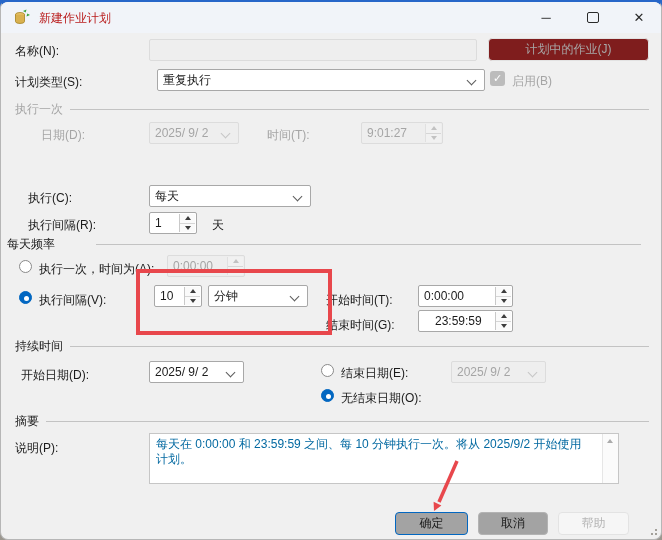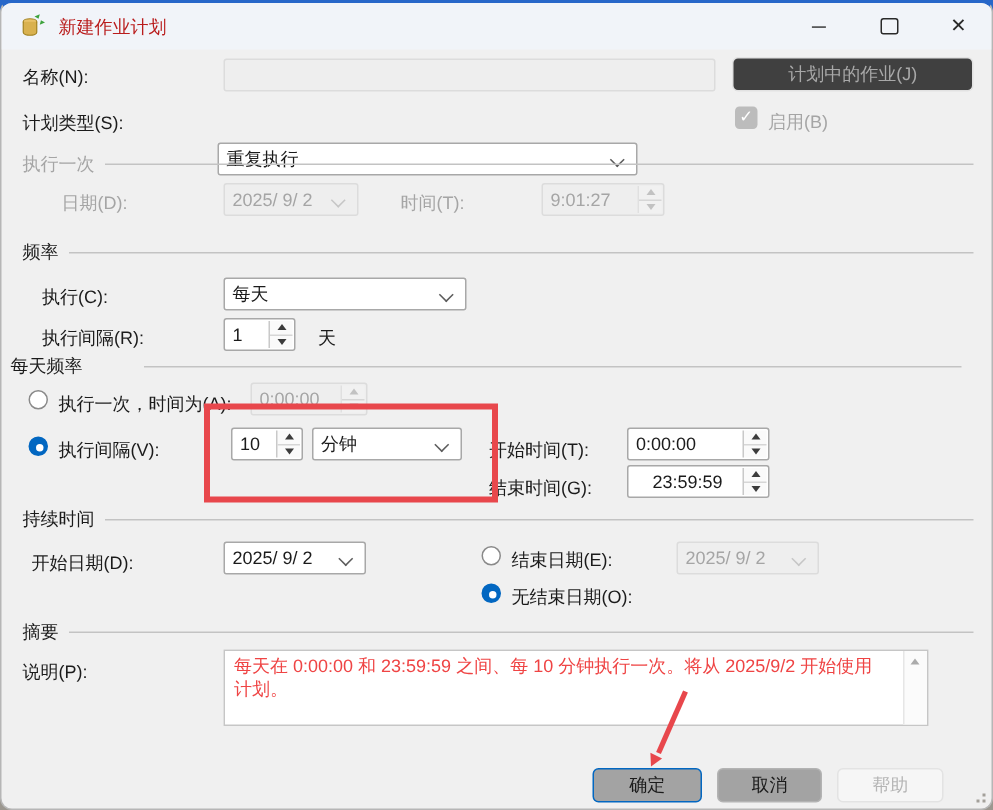--- a/index.html
+++ b/index.html
@@ -44,24 +44,24 @@
   .off .tri-dn{border-top-color:#c2c2c2;}
   
   .radio{position:absolute;width:13px;height:13px;border-radius:50%;background:#fff;border:1px solid #8a8a8a;box-sizing:border-box;}
   .radio.on{background:#0267c1;border:1px solid #0267c1;}
   .radio.on::after{content:"";position:absolute;left:4px;top:4px;width:5px;height:5px;border-radius:50%;background:#fff;}
   .checkbox{position:absolute;width:15px;height:15px;border-radius:3px;background:#bcbcbc;color:#fff;font-size:11px;line-height:15px;text-align:center;}
   
   .btn{position:absolute;height:23px;box-sizing:border-box;background:#a3a3a3;border:1px solid #b3b3b3;border-radius:4px;font-size:12px;color:#1b1b1b;display:flex;align-items:center;justify-content:center;}
   .btn.primary{border:1.6px solid #0267c1;}
   .btn.disabled{background:#f6f6f6;border-color:#e3e3e3;color:#b5b5b5;}
-  .btn.light{background:#404040;border-color:#e2e2e2;color:#a8a8a8;}
+  .btn.light{background:#7f1d1d;border-color:#e2e2e2;color:#a8a8a8;}
   
   #desc-box{position:absolute;left:148px;top:431px;width:470px;height:51px;box-sizing:border-box;background:#fff;border:1px solid #c6c6c6;}
-  #desc-text{position:absolute;left:6px;top:3px;width:436px;font-size:12px;line-height:15px;color:#ef4444;}
+  #desc-text{position:absolute;left:6px;top:3px;width:436px;font-size:12px;line-height:15px;color:#0369a1;}
   #desc-scroll{position:absolute;top:0;right:0;bottom:0;width:15px;background:#fbfbfb;border-left:1px solid #e6e6e6;}
   #desc-scroll .tri-up{position:absolute;top:5px;left:4px;border-bottom-color:#ababab;}
   
   #red-rect{position:absolute;left:135px;top:267px;width:188px;height:58px;border:4px solid #e8474c;z-index:40;}
   #red-arrow{position:absolute;left:405px;top:448px;z-index:40;}
   
   #grip{position:absolute;right:4px;bottom:4px;width:10px;height:10px;}
   #grip i{position:absolute;width:2px;height:2px;background:#a3a09a;}
   #grip i:nth-child(1){right:0;bottom:0;}
   #grip i:nth-child(2){right:4px;bottom:0;}
@@ -94,21 +94,21 @@
 
   <span class="lbl" style="left:14px;top:41px;">名称(N):</span>
   <div class="field off" style="left:148px;top:37px;width:328px;">
     <span></span>
   </div>
   <div class="btn light" style="left:487px;top:36px;width:161px;">
     <span>计划中的作业(J)</span>
   </div>
 
   <span class="lbl" style="left:14px;top:72px;">计划类型(S):</span>
-  <div class="field" style="left:144px;top:67px;width:280px;margin-top:26px;">
+  <div class="field" style="left:156px;top:67px;width:328px;">
     <span>重复执行</span>
     <i class="chev"></i>
   </div>
   <div class="checkbox" style="left:489px;top:69px;"><span>✓</span></div>
   <span class="lbl dis" style="left:511px;top:71px;">启用(B)</span>
 
   <div class="group" style="left:14px;top:100px;width:634px;">
     <span class="gh dis">执行一次</span>
         <span class="gline"></span>
   </div>
@@ -123,24 +123,20 @@
     <span class="spinbtns">
           <span class="sb">
             <i class="tri-up"></i>
           </span>
           <span class="sb">
             <i class="tri-dn"></i>
           </span>
         </span>
   </div>
 
-  <div class="group" style="left:14px;top:159px;width:634px;">
-    <span class="gh">频率</span>
-        <span class="gline"></span>
-  </div>
   <span class="lbl" style="left:27px;top:188px;">执行(C):</span>
   <div class="field" style="left:148px;top:183px;width:162px;">
     <span>每天</span>
     <i class="chev"></i>
   </div>
   <span class="lbl" style="left:27px;top:215px;">执行间隔(R):</span>
   <div class="field" style="left:148px;top:210px;width:48px;padding-right:18px;">
     <span>1</span>
     <span class="spinbtns">
           <span class="sb">

